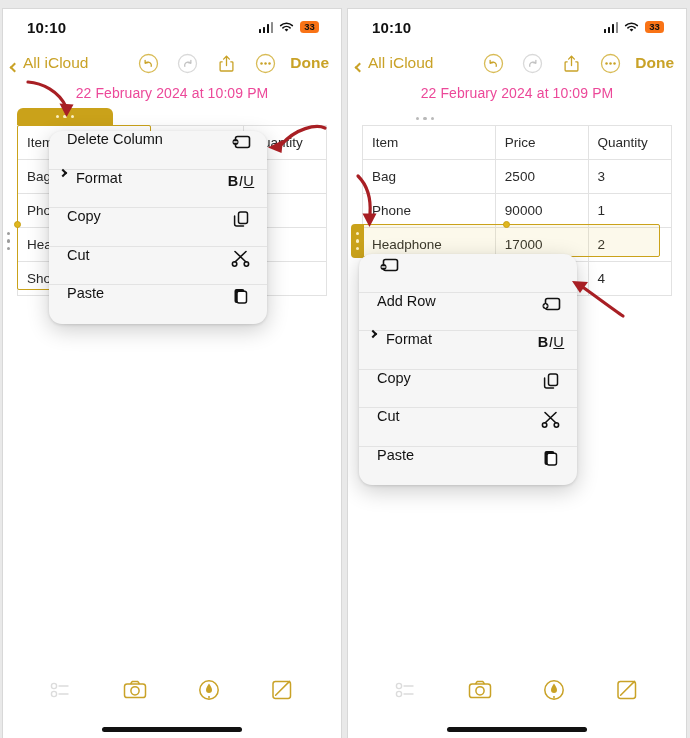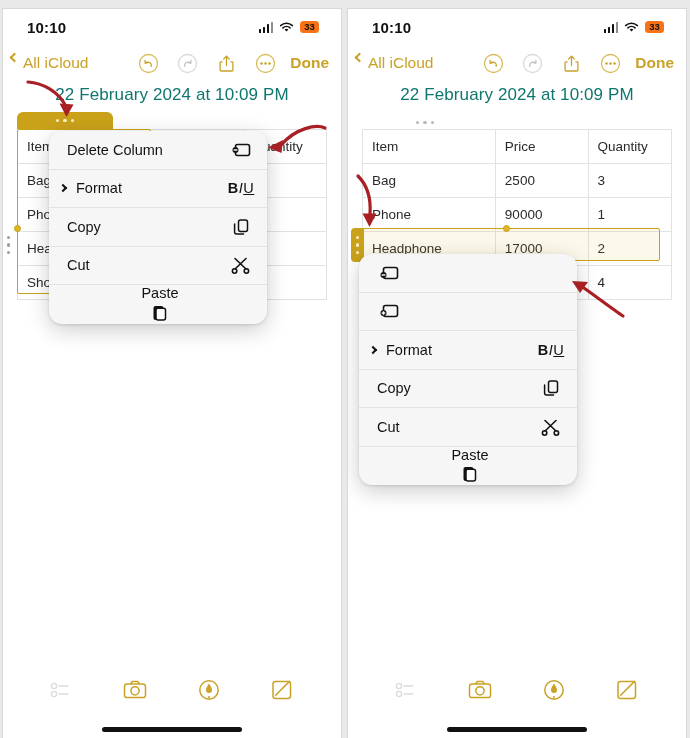--- a/index.html
+++ b/index.html
@@ -49,36 +49,36 @@
   }
 
   
   .navbar {
     height: 36px;
     display:flex; align-items:center;
     padding: 0 12px 0 8px;
     gap: 0;
   }
   .nav-back {
-    display:flex; align-items:flex-start; gap:3px;
+    display:flex; align-items:flex-end; gap:3px;
     color:#c9a227; font-size:15.5px; cursor:pointer;
   }
   .chev-left {
     display:inline-block; width:7px; height:7px;
     border-left:2.2px solid #c9a227; border-bottom:2.2px solid #c9a227;
     transform: rotate(45deg); margin-right:2px; margin-bottom:1px;
   }
   .nav-spacer { flex: 1; }
   .nav-icons { display:flex; align-items:center; gap:18px; margin-right:14px; }
   .nav-ic { width:21px; height:21px; cursor:pointer; }
   .nav-done { color:#c9a227; font-size:15.5px; font-weight:bold; cursor:pointer; }
 
   
   .datestamp {
-    text-align:center; color:#0f766e; font-size:17px;
+    text-align:center; color:#ec4899; font-size:14px;
     padding: 4px 0 7px 0; letter-spacing:0.1px;
   }
 
   
   .table-wrap { position:relative; padding: 0 14px; }
 
   .col-handle {
     position:absolute;
     width:96px; height:17px;
     border-radius: 6px 6px 0 0;
@@ -143,29 +143,29 @@
   
   .ctxmenu {
     position:absolute;
     background:#f6f6f6;
     border-radius:13px;
     box-shadow: 0 6px 22px rgba(0,0,0,0.20), 0 1px 3px rgba(0,0,0,0.12);
     overflow:hidden;
     z-index: 40;
   }
   .ctxitem {
-    display:flex; align-items:center;
+    display:flex; 
     height:38.5px;
     padding: 0 14px 0 18px;
     font-size:14.5px; color:#121212;
     border-bottom:1px solid #e3e3e3;
     cursor:pointer;
     position:relative;
   }
-  .ctxitem:last-child { border-bottom:none;flex-direction:column; }
+  .ctxitem:last-child { border-bottom:none; }
   .ctxitem .lbl { flex:1; }
   .ctxitem .sub-chev {
     display:inline-block; width:6px; height:6px;
     border-right:2px solid #121212; border-top:2px solid #121212;
     transform: rotate(45deg); margin-right:10px; margin-left:-7px;
   }
   .ctxitem .ic { width:24px; height:22px; display:flex; align-items:center; justify-content:center; }
   .biu { font-size:14.5px; letter-spacing:0.5px; }
   .biu b{font-weight:bold;} .biu i{font-style:italic;} .biu u{text-decoration:underline;}
 
@@ -526,20 +526,21 @@
       <div class="ctxitem">
         <span class="ic">
           <svg width="22" height="18" viewBox="0 0 22 18">
               <rect x="5.5" y="3.5" width="14" height="11" rx="2" stroke="#121212" stroke-width="1.6" fill="none"></rect>
               <circle cx="5.5" cy="11" r="3" fill="#121212"></circle>
               <rect x="3.6" y="10.3" width="3.8" height="1.4" fill="#fff"></rect>
             </svg>
         </span>
       </div>
       <div class="ctxitem">
+        <span class="lbl">Add Row</span>
         <span class="ic">
           <svg width="22" height="18" viewBox="0 0 22 18">
               <rect x="5.5" y="3.5" width="14" height="11" rx="2" stroke="#121212" stroke-width="1.6" fill="none"></rect>
               <circle cx="5.5" cy="11" r="3" fill="#121212"></circle>
               <rect x="3.7" y="10.3" width="3.6" height="1.4" fill="#fff"></rect>
               <rect x="4.8" y="9.2" width="1.4" height="3.6" fill="#fff"></rect>
             </svg>
         </span>
       </div>
       <div class="ctxitem">

